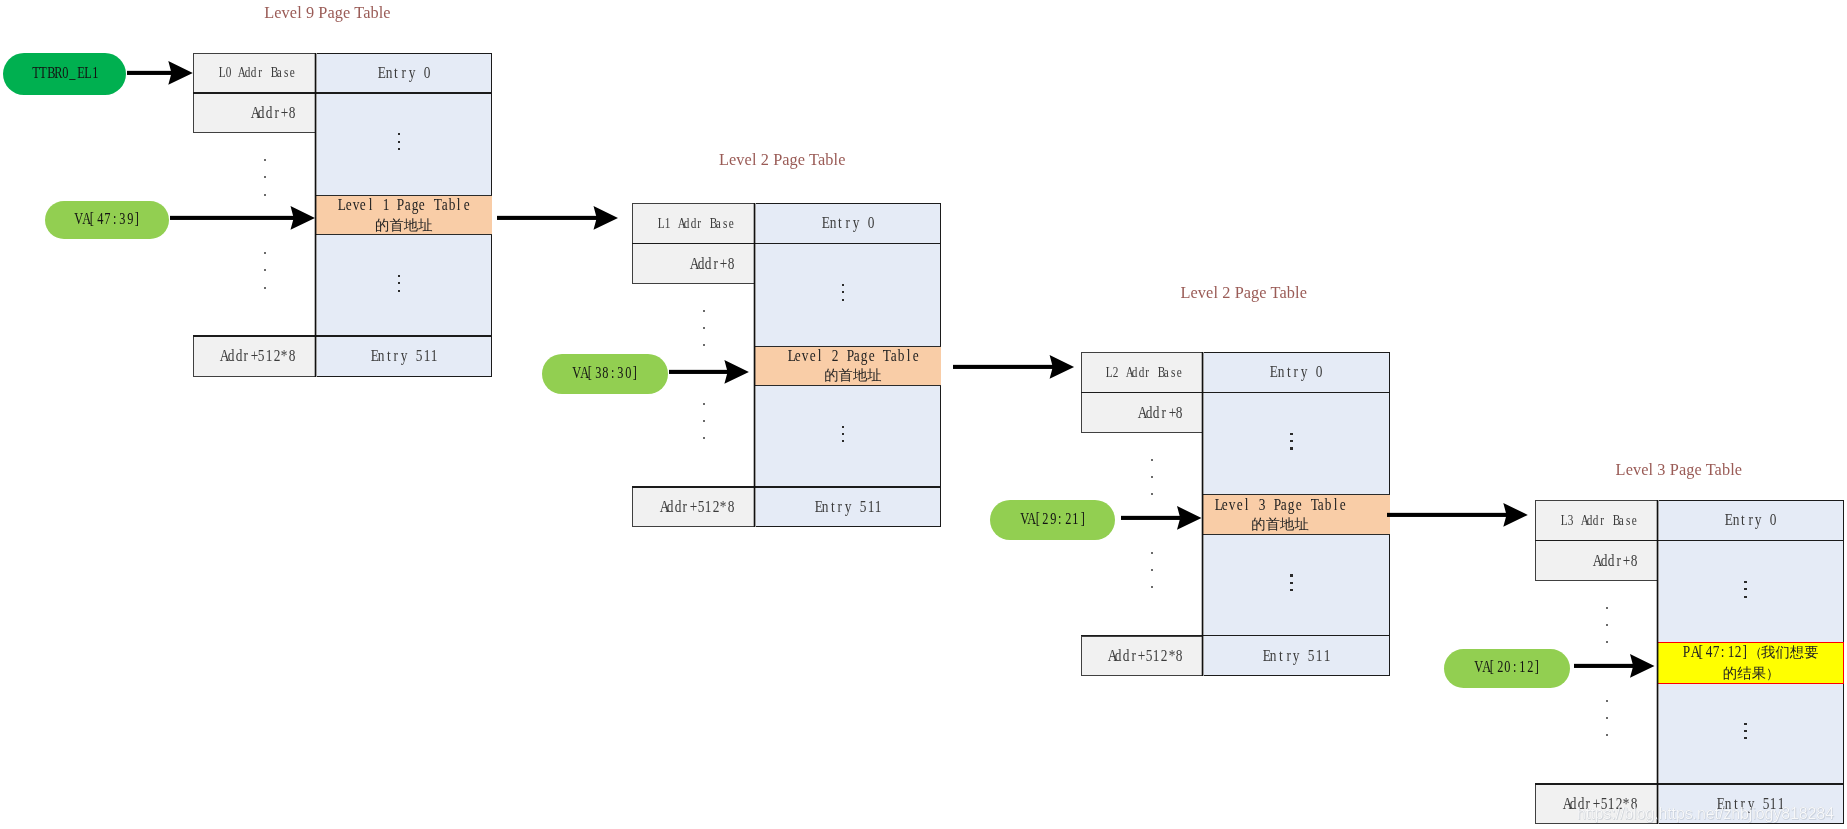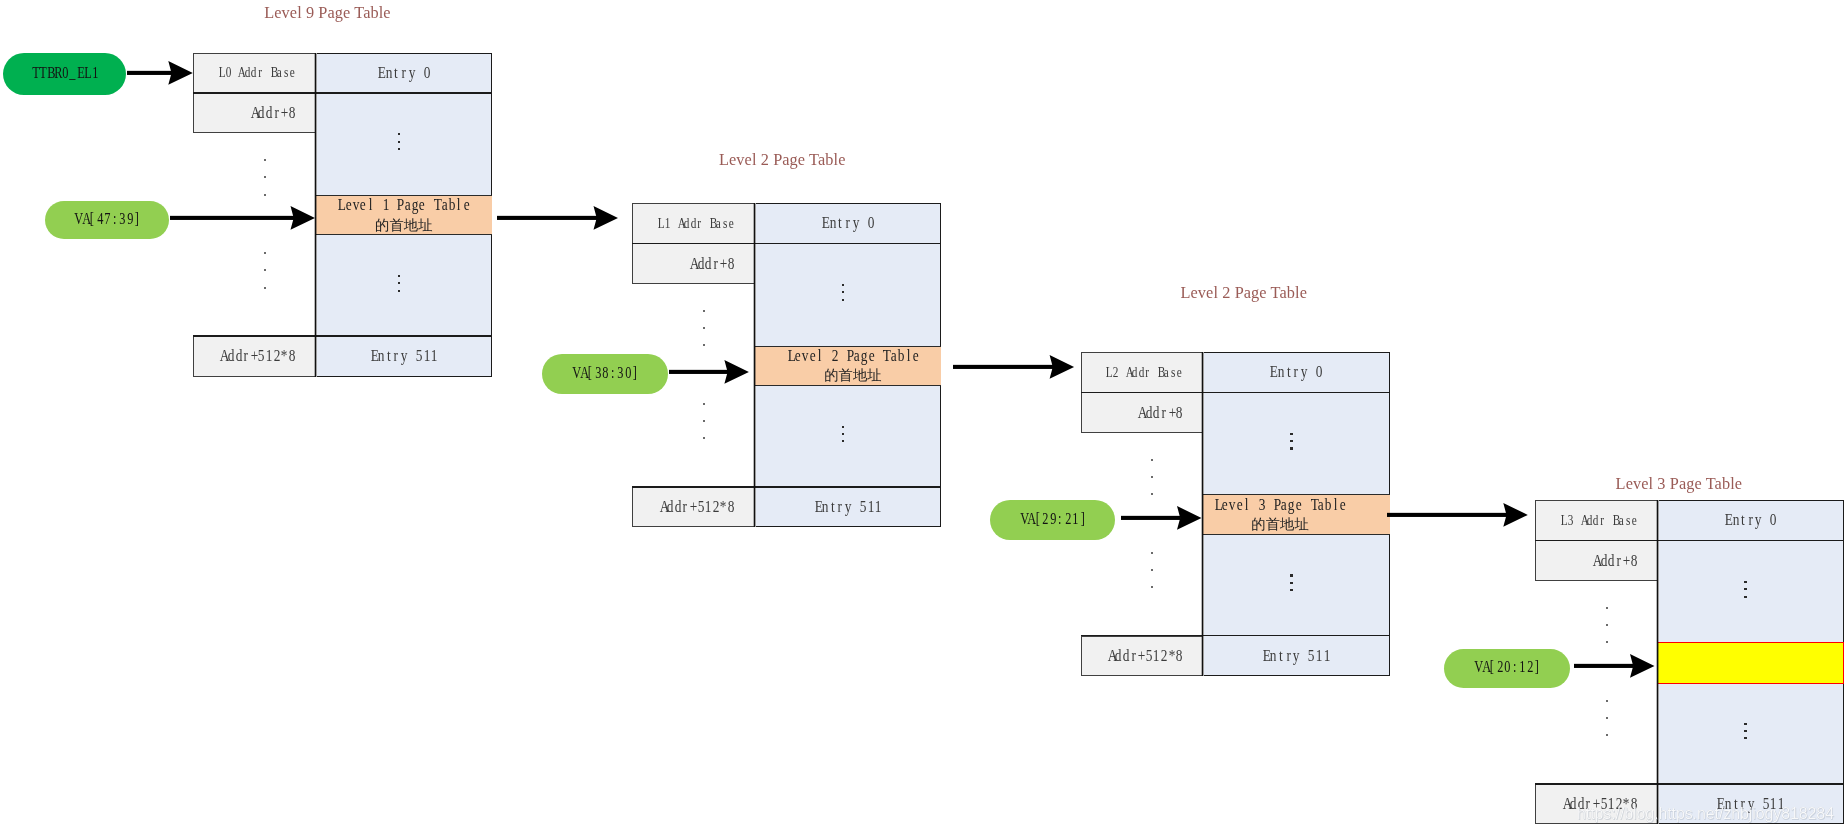--- a/index.html
+++ b/index.html
@@ -87,21 +87,21 @@
       text-shadow:0 0 0.6px rgba(120,132,150,0.55), 0.7px 0.7px 0 rgba(150,160,176,0.33);}
 </style>
 </head>
 <body>
 
 <div class="stage">
 
   <div class="title" style="left:264.2px;top:5.0px">Level 9 Page Table</div>
   <div class="title" style="left:719.0px;top:151.6px">Level 2 Page Table</div>
   <div class="title" style="left:1180.5px;top:285px">Level 2 Page Table</div>
-  <div class="title" style="left:1615.6px;top:476px">Level 3 Page Table</div>
+  <div class="title" style="left:1615.6px;top:462px">Level 3 Page Table</div>
 
   <div class="ptable" style="left:193.2px;top:52.6px;width:299.1px">
     <div class="colbox entry-col" style="width:175.40px"></div>
     <div class="colbox addr-col-top"></div>
     <div class="colbox addr-col-bot"></div>
 
     <div class="hlrow orange" style="width:177.10px"></div>
 
     <div class="rowline r1" style="width:299.1px"></div>
     <div class="rowline r2" style="width:299.1px"></div>
@@ -440,20 +440,26 @@
         <c>n</c>
         <c>t</c>
         <c>r</c>
         <c>y</c>
         <c>&nbsp;</c>
         <c>5</c>
         <c>1</c>
         <c>1</c>
       </div>
 
+    <div class="cell twoline c-hl" style="width:186.40px">
+        <div>
+      <div><c>P</c><c>A</c><c>[</c><c>4</c><c>7</c><c>:</c><c>1</c><c>2</c><c>]</c><c class="cjkp">（</c><c class="cjk">我</c><c class="cjk">们</c><c class="cjk">想</c><c class="cjk">要</c></div>
+      <div><c class="cjk">的</c><c class="cjk">结</c><c class="cjk">果</c><c class="cjkp">）</c></div>
+    </div>
+      </div>
 
     <div class="dots3 g1">
         <i></i>
         <i></i>
         <i></i>
       </div>
     <div class="dots3 g2">
         <i></i>
         <i></i>
         <i></i>

